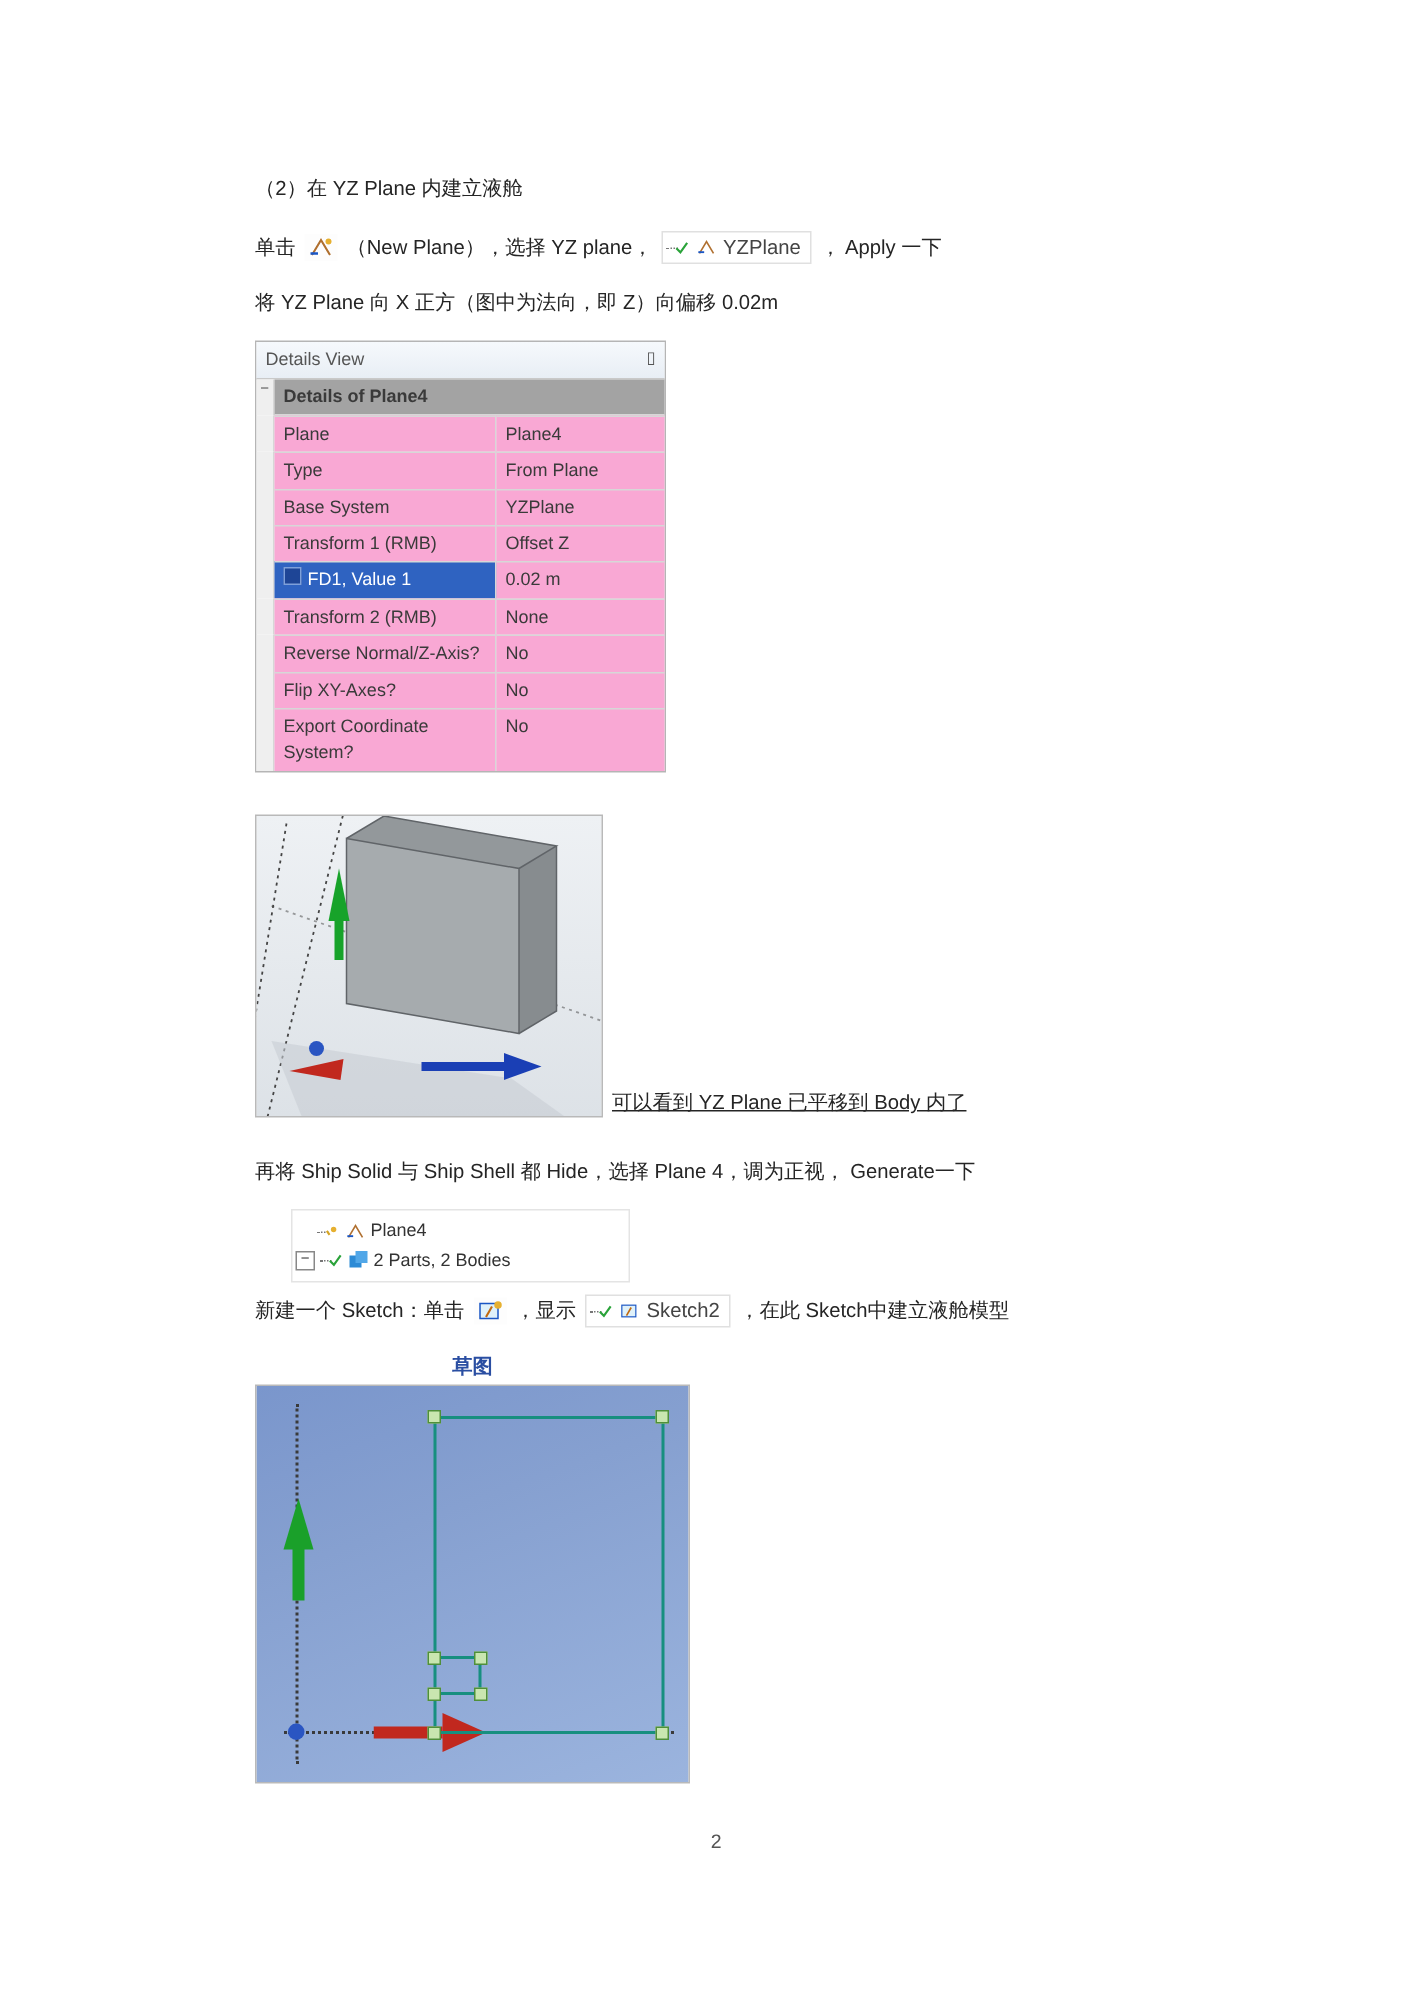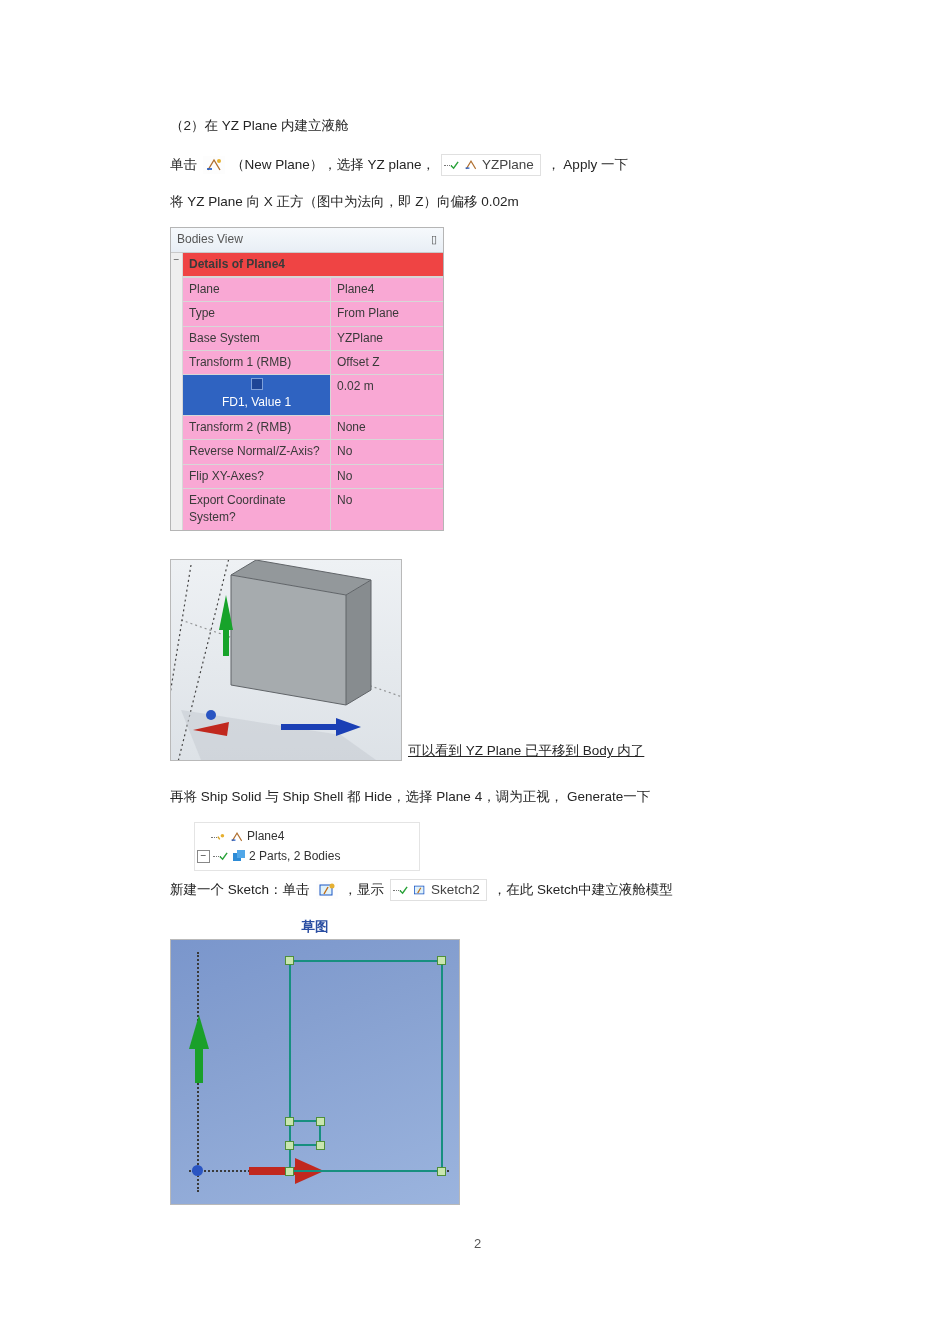--- a/index.html
+++ b/index.html
@@ -54,32 +54,32 @@
     display:flex; justify-content:space-between; align-items:center;
     font-family: "Segoe UI", Arial, sans-serif;
   }
   .dv-rows { display:grid; grid-template-columns: 12px 148px 1fr; }
   .dv-collapse {
     grid-column:1; background:#efefef; border-right:1px solid #d7d7d7;
     display:flex; justify-content:center; font-size:10px; color:#555;
   }
   .dv-header {
     grid-column: 2 / span 2; font-weight:700; padding:3px 6px;
-    border-bottom:1px solid #d7d7d7; background:#ef4444;
+    border-bottom:1px solid #d7d7d7; background:#a3a3a3;
   }
   .dv-cell {
     padding:3px 6px; border-top:1px solid #d7d7d7;
     background:#f9a8d4;
     font-family: "Segoe UI", Arial, sans-serif;
   }
   .dv-key { border-right:1px solid #d7d7d7; }
   .dv-row-spacer { grid-column:1; background:#efefef; border-right:1px solid #d7d7d7; }
   .dv-sel-key {
     background:#2f63c1; color:#fff;
-    display:flex; align-items:center; gap:4px;flex-direction:column;
+    display:flex; align-items:flex-start; gap:4px;
   }
   .dv-sel-key .sq {
     width:10px; height:10px; background:#1e4596; border:1px solid #7ea0da;
   }
 
   
   .viewport3d {
     width:230px; height:200px;
     background: linear-gradient(#eef1f4,#dde2e7);
     border:1px solid #b9b9b9;
@@ -151,21 +151,21 @@
       </svg>
       <span>YZPlane</span>
     </span>
     <span>， Apply 一下</span>
   </div>
 
   <div class="para">将 YZ Plane   向 X 正方（图中为法向，即     Z）向偏移   0.02m</div>
 
   <div class="details-view">
     <div class="dv-title">
-      <span>Bodies View</span>
+      <span>Details View</span>
       <span style="font-size:11px;">▯</span>
     </div>
     <div class="dv-rows">
       <div class="dv-collapse">−</div>
       <div class="dv-header">Details of Plane4</div>
 
       <div class="dv-row-spacer"></div>
       <div class="dv-cell dv-key">Plane</div>
       <div class="dv-cell">Plane4</div>
 

